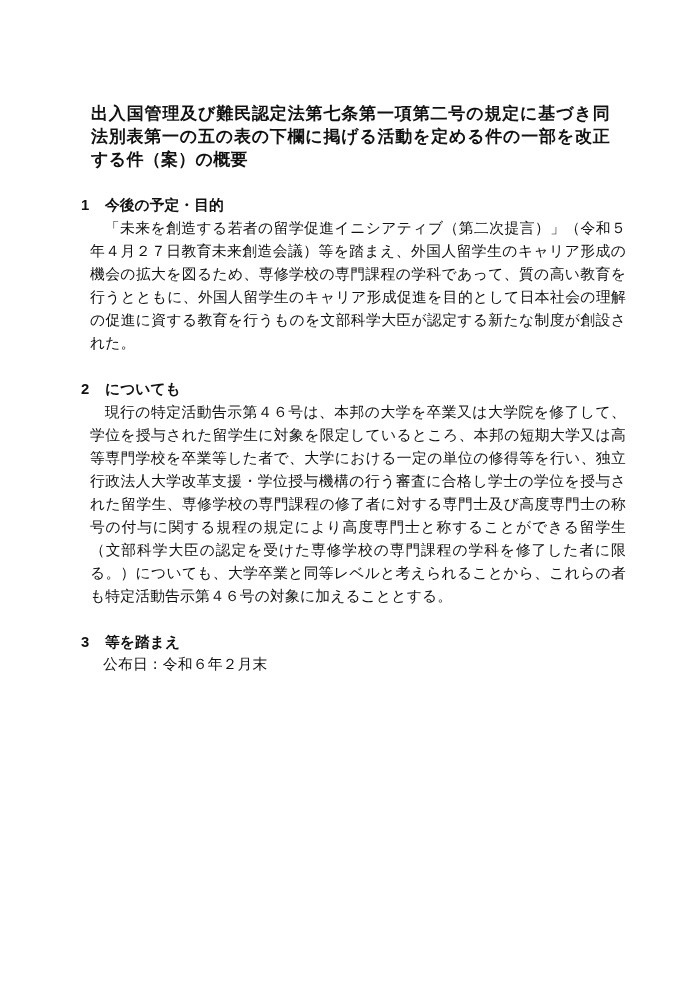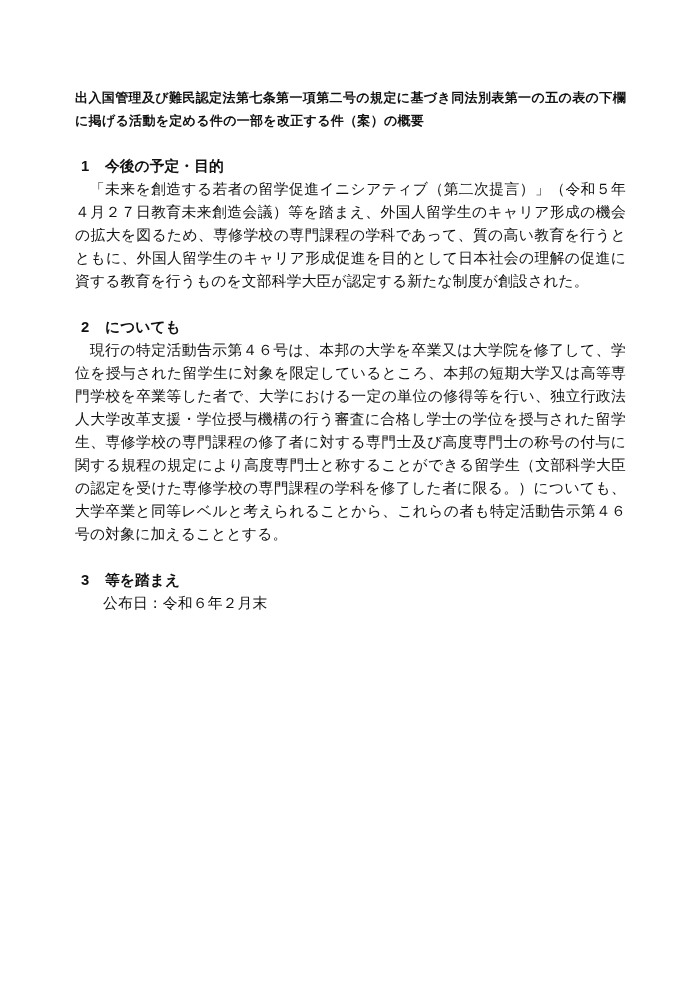--- a/index.html
+++ b/index.html
@@ -14,24 +14,24 @@
     color: #111111;
   }
   .page {
     box-sizing: border-box;
     width: 700px;
     height: 1001px;
     padding: 86px 74px 40px 75px;
     background: #ffffff;
   }
   .doc-title {
-    margin: 0;
+    margin: 16px;
     font-family: "Liberation Sans", "DejaVu Sans", sans-serif;
     font-weight: bold;
-    font-size: 13px;
+    font-size: 17px;
     line-height: 23px;
     text-align: justify;
     letter-spacing: 0.3px;
   }
   .section {
     margin-top: 23px;
   }
   .sec-head {
     display: flex;
     align-items: baseline;
@@ -40,34 +40,35 @@
     font-size: 14.8px;
     line-height: 23px;
     padding-left: 6px;
   }
   .sec-num {
     display: inline-block;
     min-width: 9px;
     margin-right: 15px;
   }
   .sec-body {
+    margin-left: 15px;
     font-family: "Liberation Serif", "DejaVu Serif", serif;
     font-size: 14.8px;
     line-height: 23px;
     letter-spacing: 0.15px;
   }
   .para {
     margin: 0;
     text-indent: 1em;
     text-align: justify;
     text-justify: inter-ideograph;
   }
   .plain-lines {
     margin-left: 28px;
-    font-family: Liberation Serif, serif;
+    font-family: Liberation Mono, monospace;
     font-size: 14.8px;
     line-height: 23px;
     letter-spacing: 0.15px;
   }
   .plain-line {
     white-space: pre;
   }
 </style>
 </head>
 <body>

